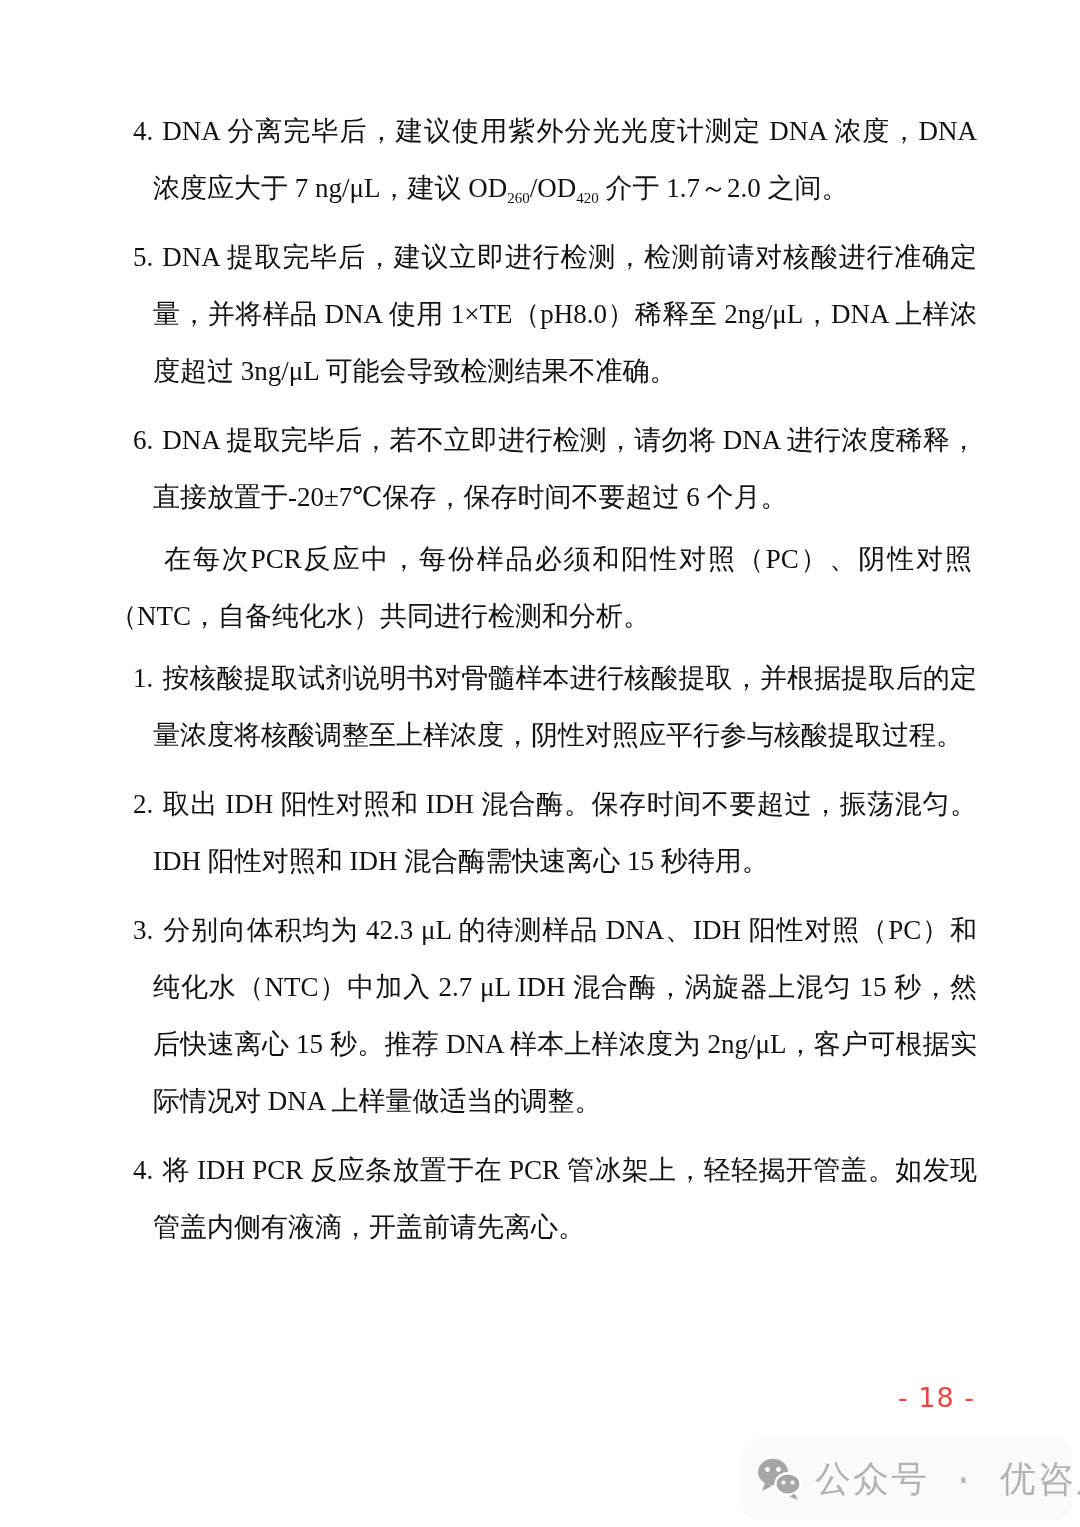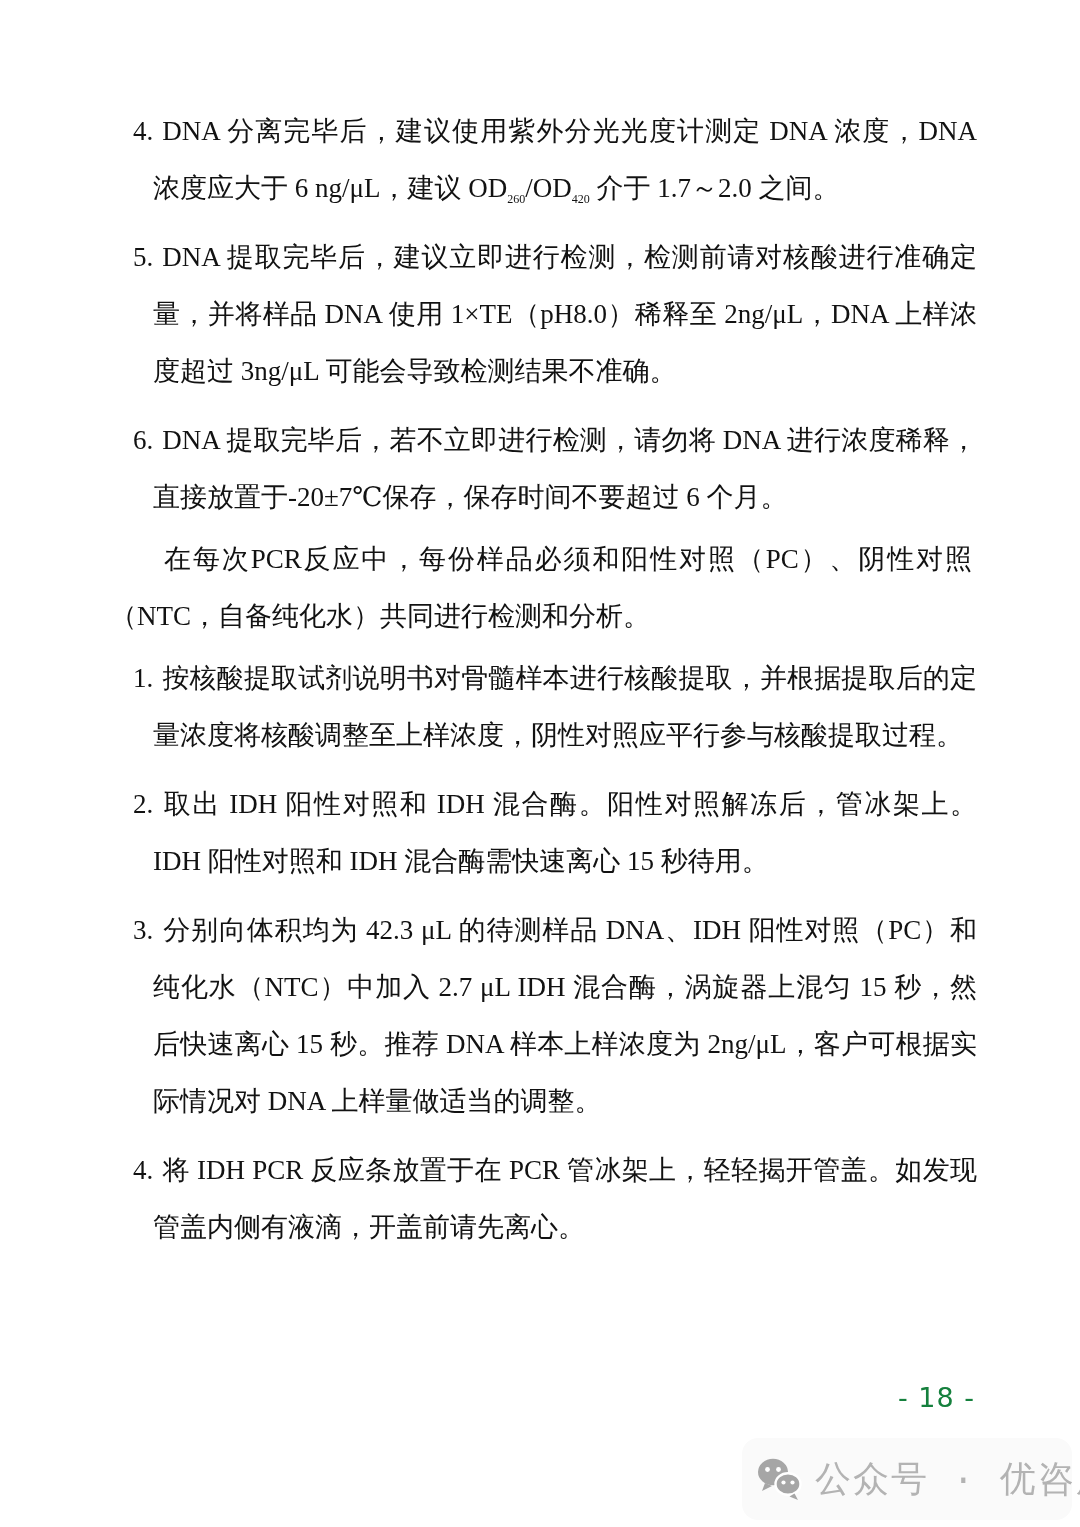--- a/index.html
+++ b/index.html
@@ -24,39 +24,39 @@
   }
   .item {
     padding-left: 48px;
     text-indent: -20px;
     margin-top: 12px;
   }
   [data-list] .item:first-child { margin-top: 0; }
   .num { margin-right: 9px; }
   .b { font-weight: normal; }
   .sub {
-    font-size: 12px;
+    font-size: 15px;
     vertical-align: -6px;
     line-height: 0;
   }
   .sec {
     font-weight: bold;
     margin-top: 9px;
   }
   .intro {
     margin: 5px;
     text-indent: 2em;
   }
   .pagenum {
     position: absolute;
     top: 1383px;
     right: 105px;
     font-size: 27px;
     line-height: 30px;
-    color: #15803d;
+    color: #ef4444;
     font-family: "DejaVu Sans", "Liberation Sans", sans-serif;
     letter-spacing: 1px;
   }
   .wm-card {
     position: absolute;
     right: 8px;
     top: 1438px;
     width: 330px;
     height: 82px;
     background: #fafafa;
@@ -76,28 +76,28 @@
   }
   .wm-icon { display: block; flex: 0 0 auto; }
 </style>
 </head>
 <body>
 
 <div class="page">
 
   <div class="doc">
     <div data-list="document.top_items">
-        <div class="item"><span class="num">4.</span><span class="">DNA 分离完毕后，建议使用紫外分光光度计测定 DNA 浓度，DNA 浓度应大于 6 ng/μL，建议 OD</span><span class="sub">260</span><span class="">/OD</span><span class="sub">420</span><span class=""> 介于 1.7～2.0 之间。</span></div>
+        <div class="item"><span class="num">4.</span><span class="">DNA 分离完毕后，建议使用紫外分光光度计测定 DNA 浓度，DNA 浓度应大于 7 ng/μL，建议 OD</span><span class="sub">260</span><span class="">/OD</span><span class="sub">420</span><span class=""> 介于 1.7～2.0 之间。</span></div>
         <div class="item"><span class="num">5.</span><span class="">DNA 提取完毕后，建议立即进行检测，检测前请对核酸进行准确定量，并将样品 DNA 使用 1×TE（pH8.0）稀释至 2ng/μL，DNA 上样浓度超过 3ng/μL 可能会导致检测结果不准确。</span></div>
         <div class="item"><span class="num">6.</span><span class="">DNA 提取完毕后，若不立即进行检测，请勿将 DNA 进行浓度稀释，直接放置于-20±7℃保存，保存时间不要超过 6 个月。</span></div>
       </div>
     <p class="intro">在每次PCR反应中，每份样品必须和阳性对照（PC）、阴性对照（NTC，自备纯化水）共同进行检测和分析。</p>
     <div data-list="document.method_items">
         <div class="item"><span class="num">1.</span><span class="">按核酸提取试剂说明书对骨髓样本进行核酸提取，并根据提取后的定量浓度将核酸调整至上样浓度，阴性对照应平行参与核酸提取过程。</span></div>
-        <div class="item"><span class="num">2.</span><span class="">取出 </span><span class="b">IDH 阳性对照</span><span class="">和 </span><span class="b">IDH 混合酶</span><span class="">。阳性对照解冻后，管冰架上。</span><span class="b">IDH 阳性对照</span><span class="">和 </span><span class="b">IDH 混合酶</span><span class="">需快速离心 15 秒待用。</span></div>
+        <div class="item"><span class="num">2.</span><span class="">取出 </span><span class="b">IDH 阳性对照</span><span class="">和 </span><span class="b">IDH 混合酶</span><span class="">。保存时间不要超过，振荡混匀。</span><span class="b">IDH 阳性对照</span><span class="">和 </span><span class="b">IDH 混合酶</span><span class="">需快速离心 15 秒待用。</span></div>
         <div class="item"><span class="num">3.</span><span class="">分别向体积均为 42.3 μL 的待测样品 DNA、</span><span class="b">IDH 阳性对照</span><span class="">（PC）和纯化水（NTC）中加入 2.7 μL </span><span class="b">IDH 混合酶</span><span class="">，涡旋器上混匀 15 秒，然后快速离心 15 秒。推荐 DNA 样本上样浓度为 2ng/μL，客户可根据实际情况对 DNA 上样量做适当的调整。</span></div>
         <div class="item"><span class="num">4.</span><span class="">将 </span><span class="b">IDH PCR 反应条</span><span class="">放置于在 PCR 管冰架上，轻轻揭开管盖。如发现管盖内侧有液滴，开盖前请先离心。</span></div>
       </div>
   </div>
 
   <div class="pagenum">- 18 -</div>
 
   <div class="wm-card">
     <svg class="wm-icon" width="46" height="44" viewBox="0 0 46 44">
       <g>

